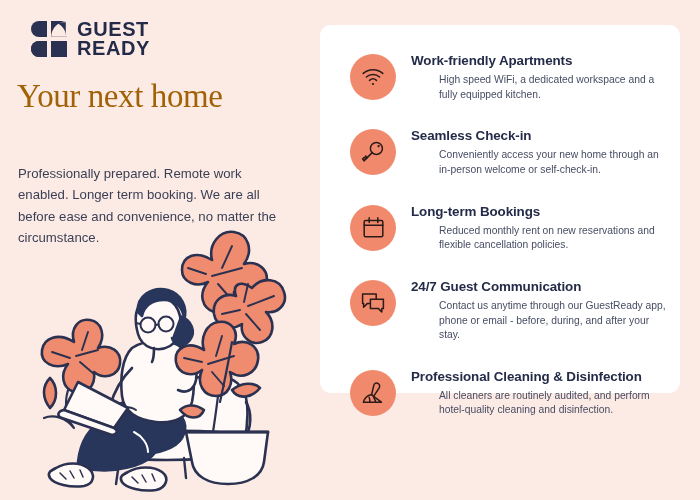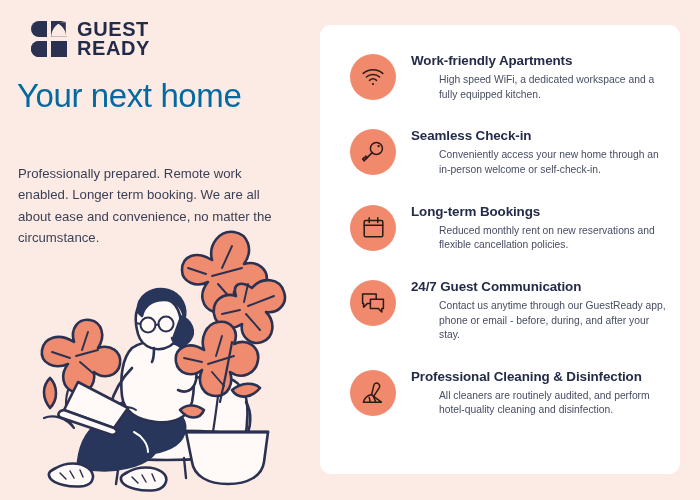--- a/index.html
+++ b/index.html
@@ -55,22 +55,23 @@
   }
 
   .headline {
     position: absolute;
     left: 17px;
     top: 76px;
     width: 285px;
     font-size: 33px;
     line-height: 1.24;
     font-weight: normal;
-    color: #0369a1;
+    color: #a16207;
     letter-spacing: -0.4px;
+    font-family: Liberation Serif, serif;
   }
   .headline .l2 { display: block; }
 
   .subcopy {
     position: absolute;
     left: 18px;
     top: 163px;
     width: 275px;
     font-size: 13.2px;
     line-height: 1.62;
@@ -86,21 +87,21 @@
     height: 272px;
   }
   .illustration svg { display: block; width: 100%; height: 100%; }
 
   
   .card {
     position: absolute;
     left: 320px;
     top: 25px;
     width: 360px;
-    height: 449px;
+    height: 368px;
     background: #ffffff;
     border-radius: 11px;
   }
 
   .feature-list {
     position: absolute;
     left: 0; top: 0;
     width: 100%;
     padding: 26px 14px 0 30px;
   }
@@ -168,21 +169,21 @@
       <span class="brand-word">
         <span>GUEST</span>
         <span>READY</span>
       </span>
     </div>
 
     <h1 class="headline">
       <span class="l1">Your next home</span>
     </h1>
 
-    <p class="subcopy">Professionally prepared. Remote work enabled. Longer term booking. We are all about ease and convenience, no matter the circumstance.</p>
+    <p class="subcopy">Professionally prepared. Remote work enabled. Longer term booking. We are all before ease and convenience, no matter the circumstance.</p>
 
     <div class="illustration">
       <svg viewBox="0 0 276 272">
         <g fill="none" stroke="#2b3150" stroke-width="2.6" stroke-linecap="round" stroke-linejoin="round">
 
           <g>
             <path d="M38 120 C22 110 8 116 6 128 C4 141 18 148 32 142 C24 152 26 166 38 170 C50 174 60 164 58 150 C68 158 82 154 84 142 C86 129 74 122 62 126 C70 114 66 100 54 98 C42 96 34 107 38 120 Z" fill="#ef8b6e"></path>
             <path d="M40 134 L62 128 M44 140 L58 152 M46 128 L52 110 M34 136 L16 130" stroke-width="1.9" fill="none"></path>
             <path d="M32 168 C28 182 30 196 38 206 C30 196 18 192 8 196" stroke-width="2.2" fill="none"></path>
             <path d="M14 186 C6 176 6 164 14 156 C22 164 22 178 14 186 Z" fill="#ef8b6e"></path>

